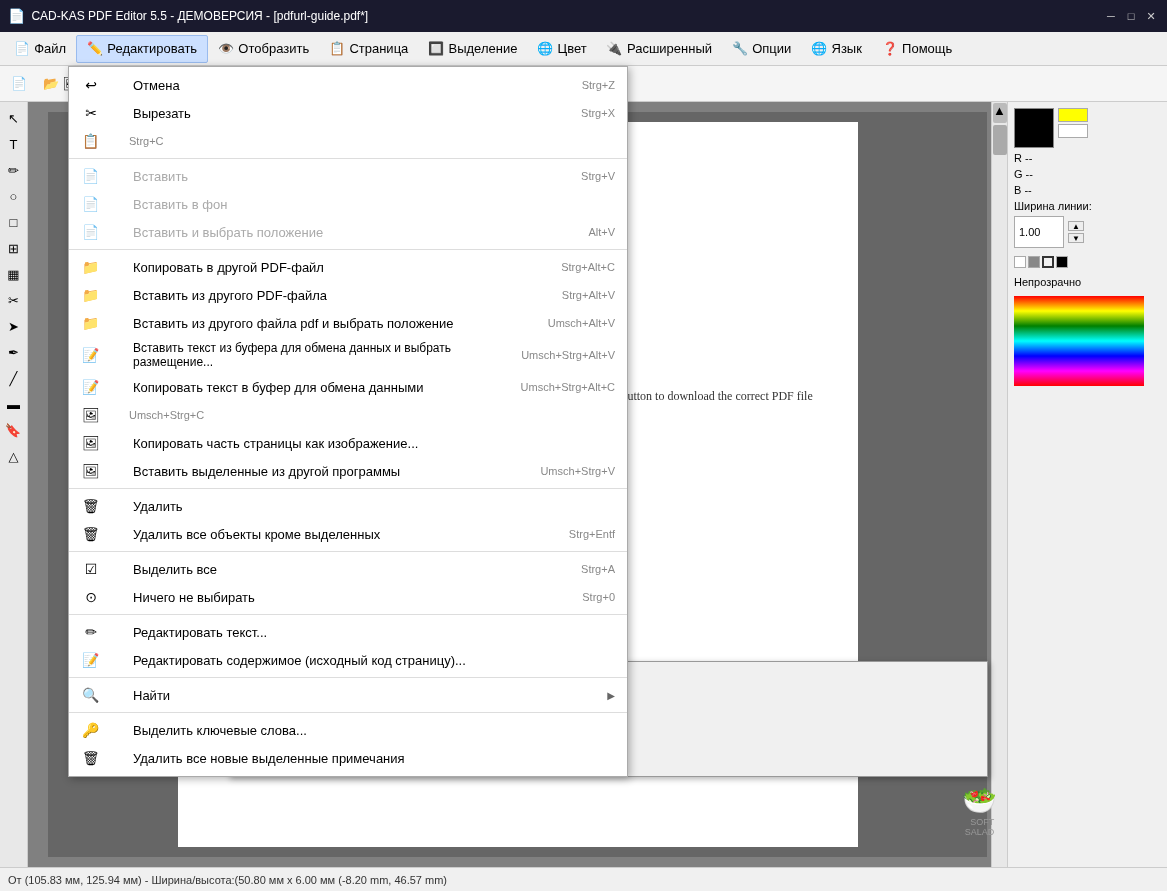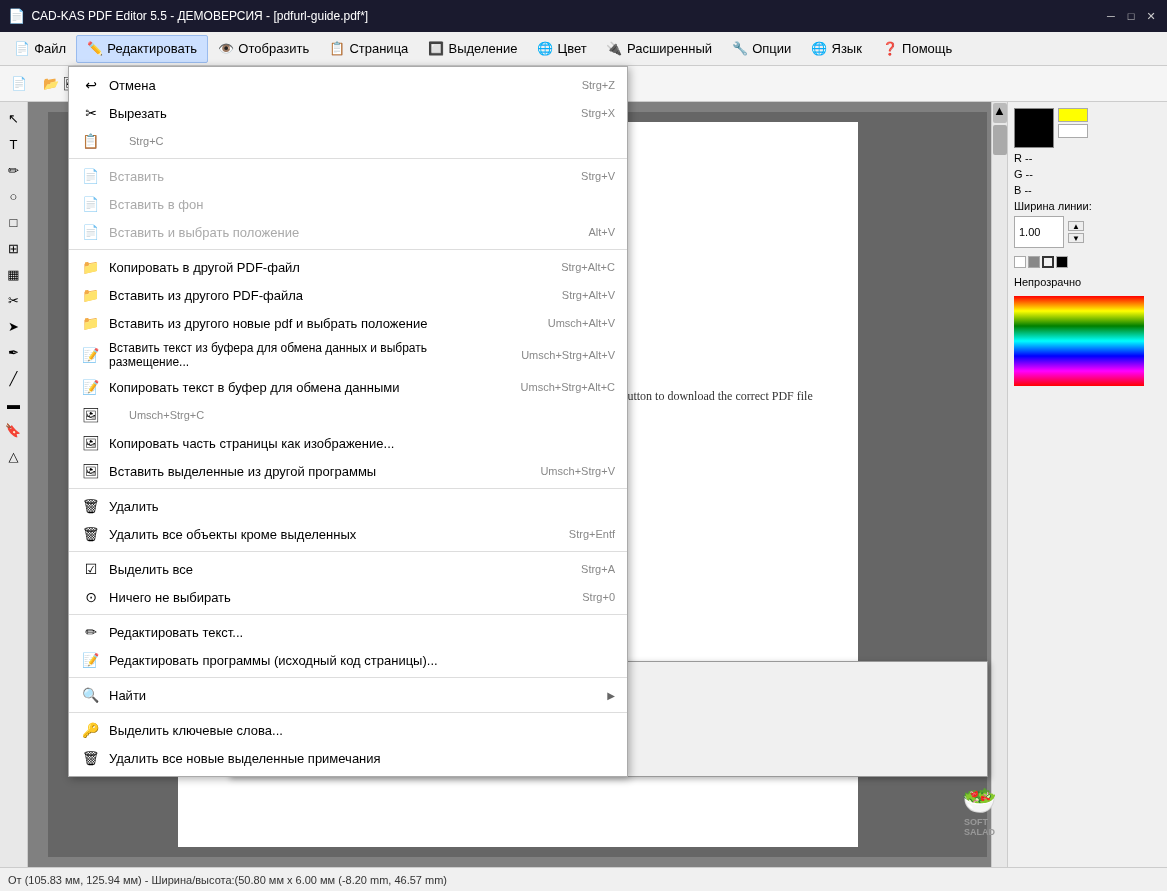--- a/index.html
+++ b/index.html
@@ -144,21 +144,21 @@
       cursor: pointer;
       min-height: 26px;
       position: relative;
     }
     .menu-row.disabled { color: #aaa; cursor: default; }
     .menu-row-icon {
       width: 20px; height: 20px;
       display: flex; align-items: center; justify-content: center;
       margin-right: 8px; flex-shrink: 0; font-size: 14px;
     }
-    .menu-row-label { flex: 1; }
+    .menu-row-label { flex: 1; margin-left: 24px; }
     .menu-row-shortcut { color: #888; font-size: 11px; margin-left: 20px; white-space: nowrap; }
     .menu-sep { height: 1px; background: #ddd; margin: 3px 0; }
     .menu-arrow { font-size: 10px; color: #666; }
 
     
     .dialog-box {
       position: absolute;
       bottom: 100px;
       left: 230px;
       width: 760px;
@@ -358,21 +358,21 @@
         </div>
         <button class="dialog-btn primary">
           <span style="color:green;">✔</span>
           <span>Действия...</span>
         </button>
       </div>
     </div>
 
     <div class="soft-salad-logo">
       <div style="font-size:28px;color:#888;">🥗</div>
-      <div style="font-size:9px;color:#999;font-weight:bold;">SOFT<br>SALAD</div>
+      <div style="font-size:9px;color:#999;font-weight:normal;text-align:right;">SOFT<br>SALAD</div>
     </div>
   </div>
 
   <div class="right-panel">
     <div style="display:flex;gap:4px;align-items:flex-start;">
       <div class="color-box"></div>
       <div style="display:flex;flex-direction:column;gap:2px;">
         <div style="width:30px;height:14px;background:#ffff00;border:1px solid #aaa;"></div>
         <div style="width:30px;height:14px;background:white;border:1px solid #aaa;"></div>
       </div>
@@ -445,21 +445,21 @@
   </div>
 
   <div class="menu-row">
     <div class="menu-row-icon">📁</div>
     <div class="menu-row-label">Вставить из другого PDF-файла</div>
     <div class="menu-row-shortcut">Strg+Alt+V</div>
   </div>
 
   <div class="menu-row">
     <div class="menu-row-icon">📁</div>
-    <div class="menu-row-label">Вставить из другого новые pdf и выбрать положение</div>
+    <div class="menu-row-label">Вставить из другого файла pdf и выбрать положение</div>
     <div class="menu-row-shortcut">Umsch+Alt+V</div>
   </div>
 
   <div class="menu-row">
     <div class="menu-row-icon">📝</div>
     <div class="menu-row-label" style="font-size:12px;">Вставить текст из буфера для обмена данных и выбрать размещение...</div>
     <div class="menu-row-shortcut">Umsch+Strg+Alt+V</div>
   </div>
 
   <div class="menu-row">
@@ -513,21 +513,21 @@
   <div class="menu-sep"></div>
 
   <div class="menu-row">
     <div class="menu-row-icon">✏</div>
     <div class="menu-row-label">Редактировать текст...</div>
     <div class="menu-row-shortcut"></div>
   </div>
 
   <div class="menu-row">
     <div class="menu-row-icon">📝</div>
-    <div class="menu-row-label">Редактировать программы (исходный код страницы)...</div>
+    <div class="menu-row-label">Редактировать содержимое (исходный код страницу)...</div>
     <div class="menu-row-shortcut"></div>
   </div>
   <div class="menu-sep"></div>
 
   <div class="menu-row">
     <div class="menu-row-icon">🔍</div>
     <div class="menu-row-label">Найти</div>
     <div class="menu-row-shortcut"></div>
     <div class="menu-arrow">▶</div>
   </div>

